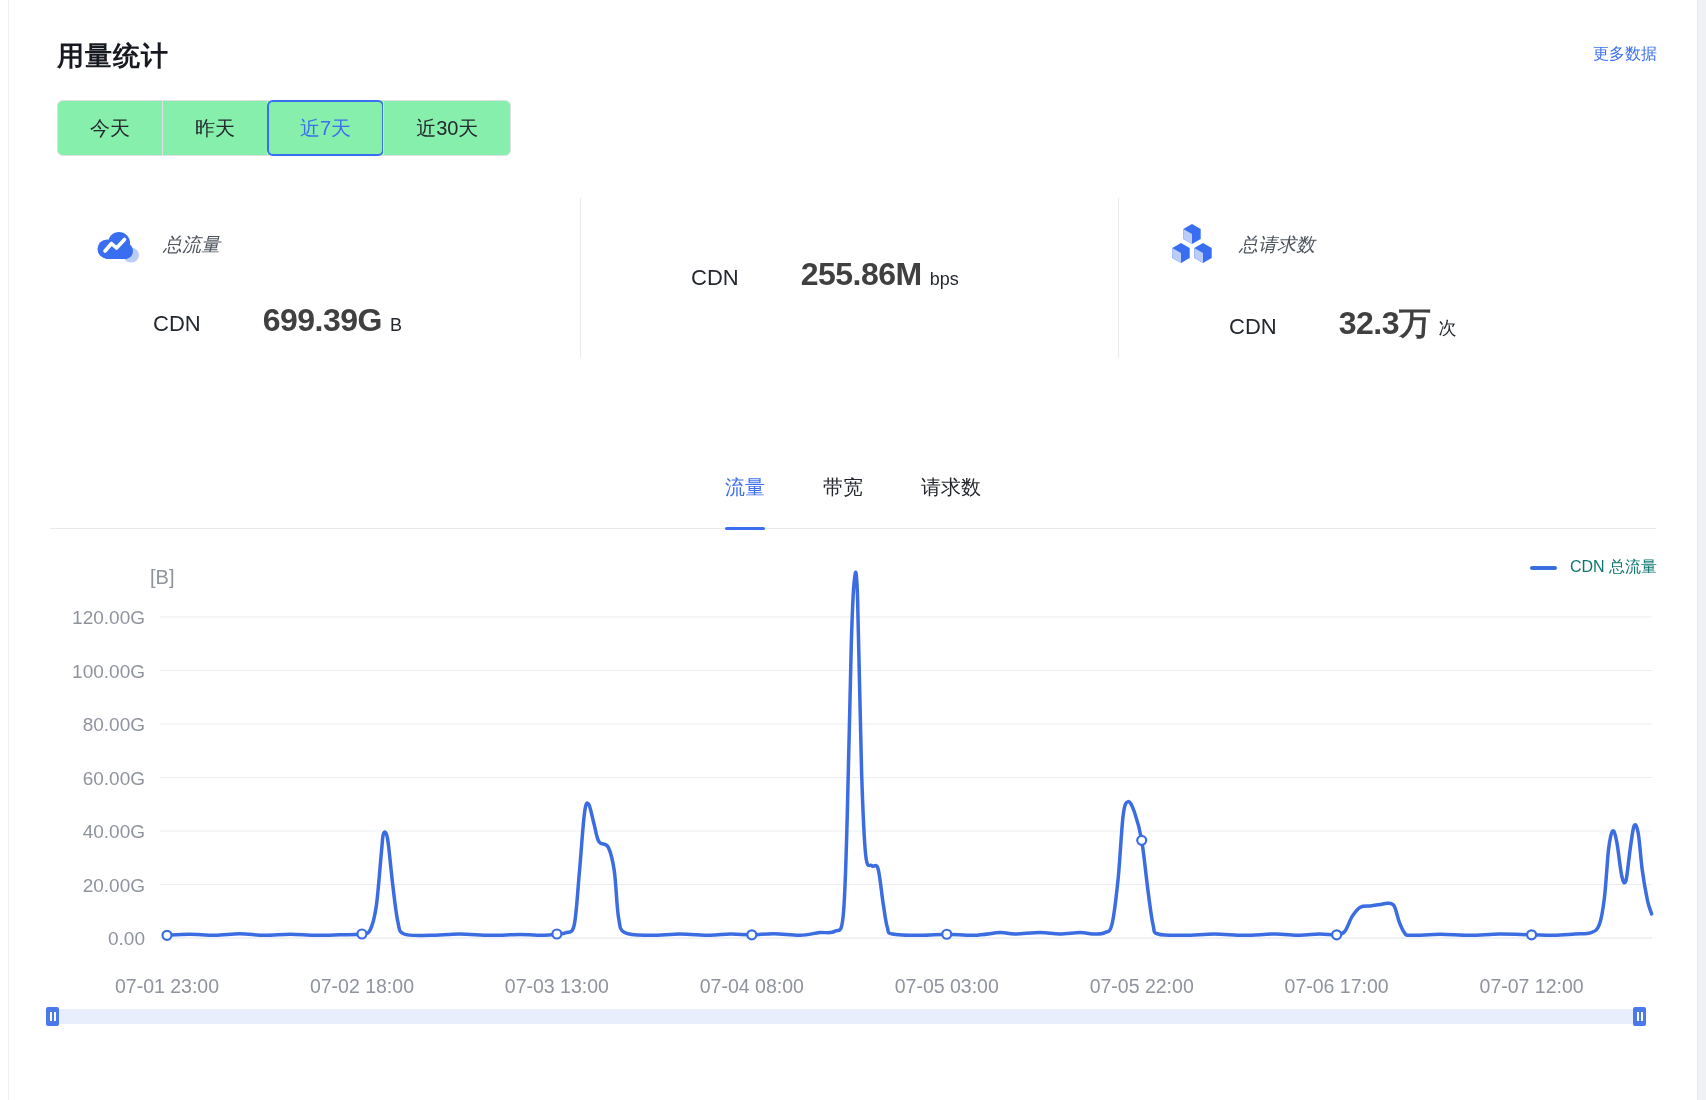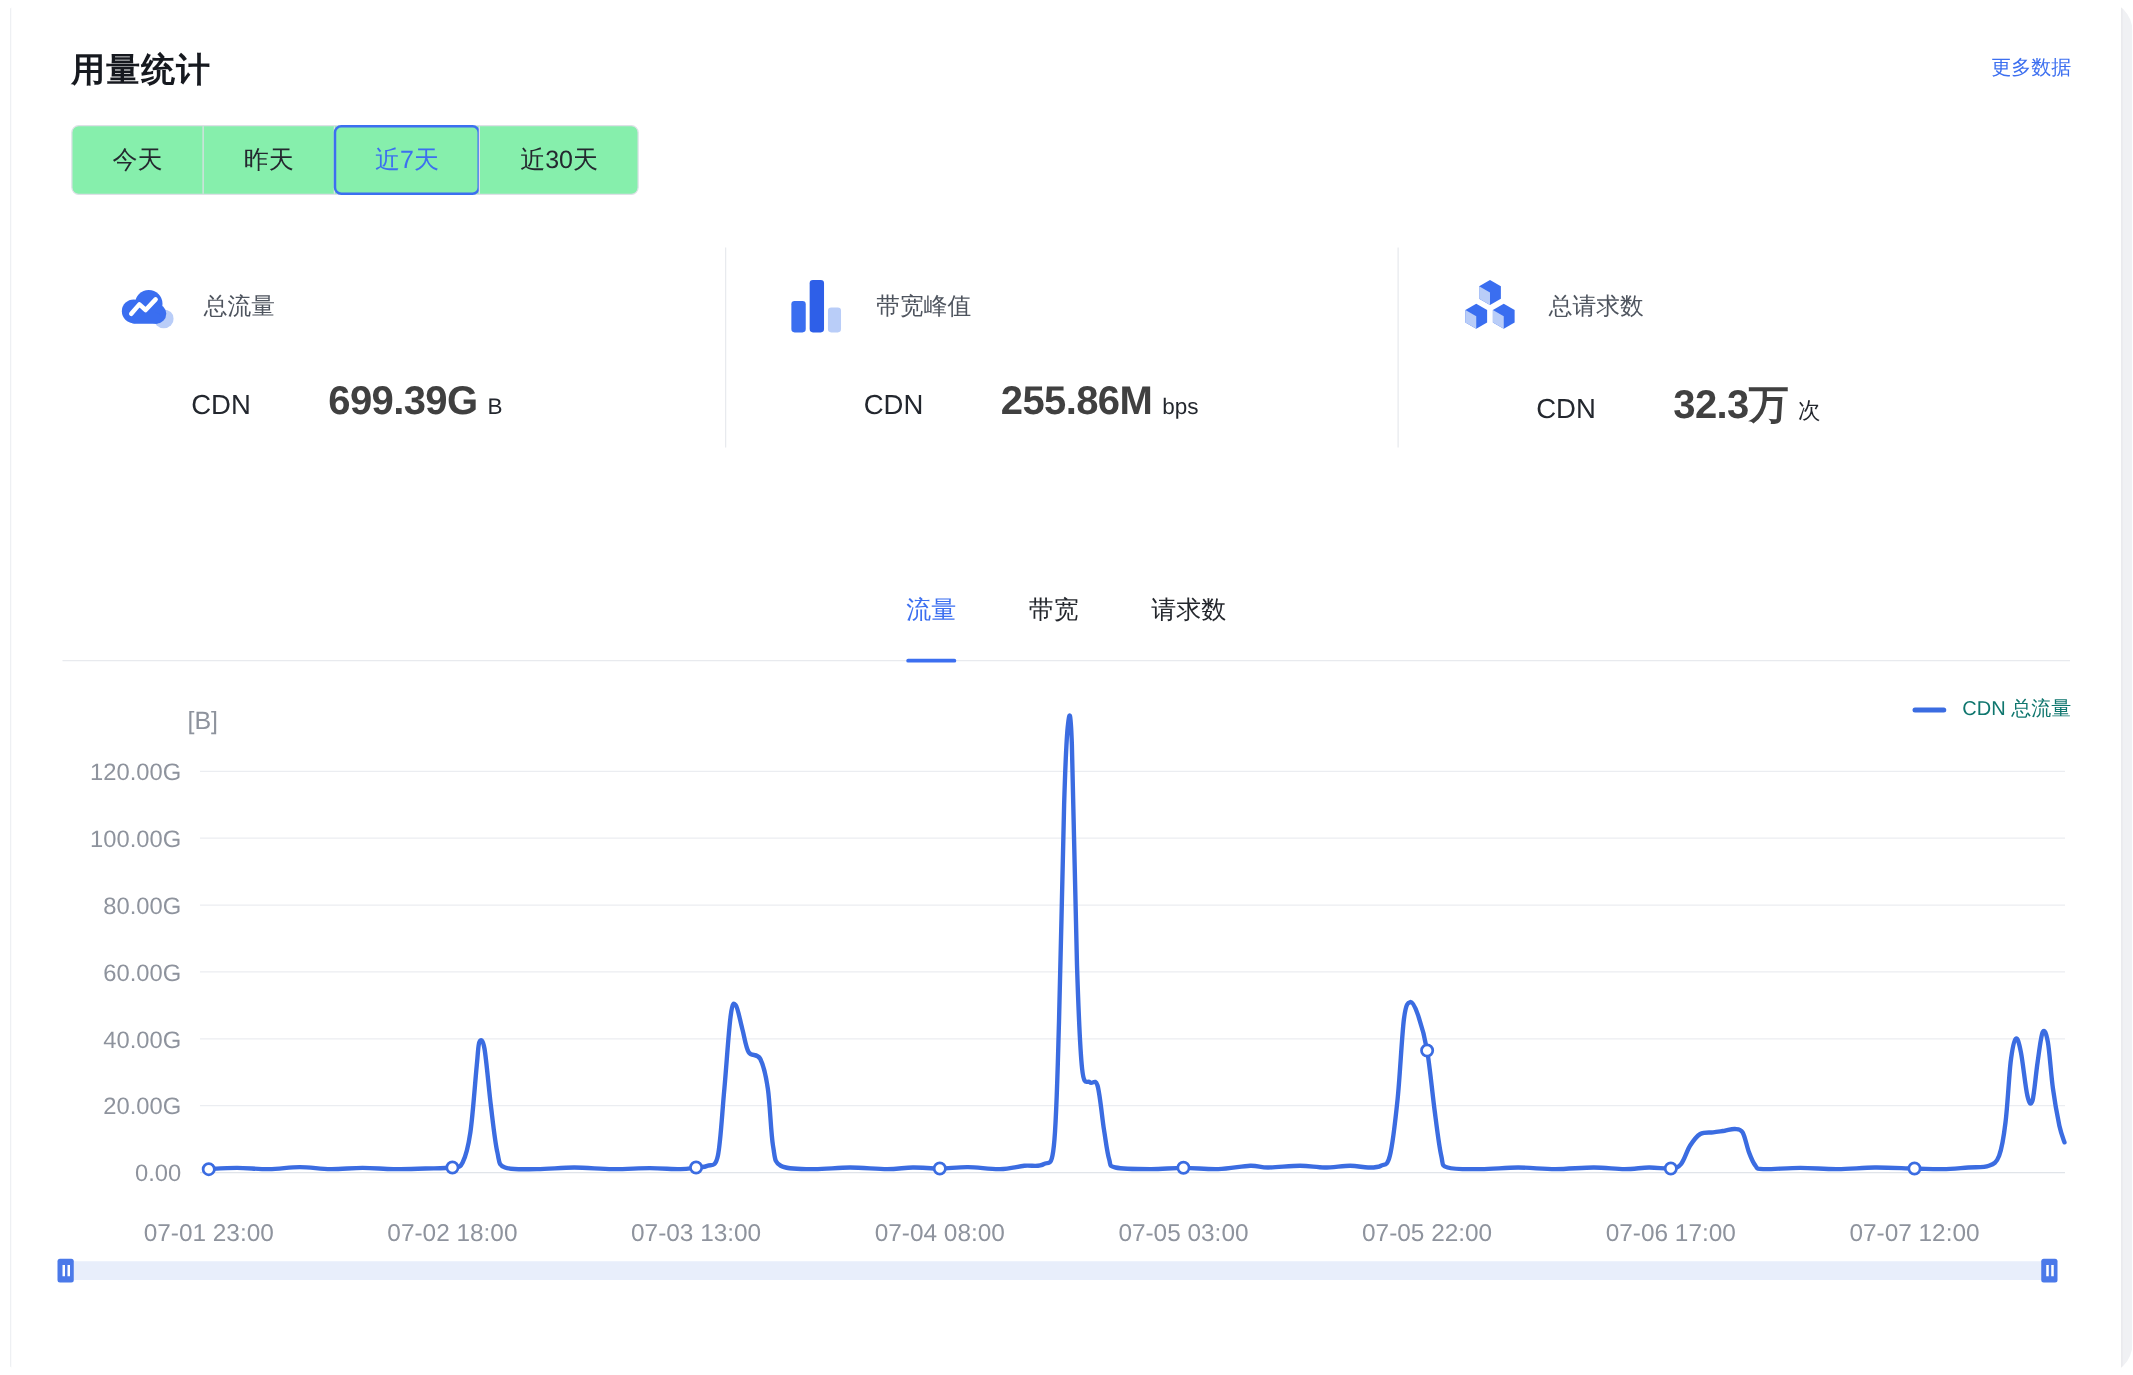--- a/index.html
+++ b/index.html
@@ -1,34 +1,34 @@
 <!DOCTYPE html>
 <html><head>
 <meta charset="utf-8">
 <style>
   * { margin:0; padding:0; box-sizing:border-box; }
   html,body { background:#fff; }
   body { font-family:"Liberation Sans","DejaVu Sans",sans-serif; }
-  .page { position:relative; width:1706px; height:1100px; background:#ffffff; overflow:hidden;border-radius:25px; }
+  .page { position:relative; width:1706px; height:1100px; background:#ffffff; overflow:hidden; }
   .left-hairline { position:absolute; left:8px; top:0; width:1px; height:100%; background:#eef0f3; }
   .scrollbar { position:absolute; right:0; top:0; width:9px; height:100%; background:#f0f1f4; border-left:1px solid #e7e8eb; }
 
   .page-title { position:absolute; left:57px; top:38px; font-size:27px; font-weight:700; color:#16191f; letter-spacing:1px; }
   .more-link { position:absolute; right:49px; top:44px; font-size:16px; color:#3c6ff0; cursor:pointer; }
 
   .range-tabs { position:absolute; left:57px; top:100px; display:flex; border:1px solid #dde0e6; border-radius:6px; background:#86efac; }
   .range-tab { position:relative; padding:0 32px; height:54px; line-height:54px; font-size:20px; color:#24282f; cursor:pointer; white-space:nowrap; }
   .range-tab + .range-tab { border-left:1px solid #dde0e6; }
   .range-tab.active { color:#3c6ff0; }
   .range-tab.active::after { content:""; position:absolute; inset:-1px; border:2px solid #3c6ff0; border-radius:6px; pointer-events:none; }
 
   .stats { position:absolute; left:57px; right:50px; top:198px; height:160px; display:flex; }
   .stat-card { flex:1; padding-top:24px; padding-left:36px; }
   .stat-card + .stat-card { border-left:1px solid #e8eaee; padding-left:50px; }
-  .stat-head { display:flex; align-items:center; gap:24px; }
+  .stat-head { display:flex; align-items:center; gap:24px;font-style:italic; }
   .stat-icon { width:46px; height:46px; flex:0 0 auto; }
   .stat-label { font-size:19px; color:#4e545e; }
   .stat-value-row { display:flex; align-items:baseline; gap:62px; padding-left:60px; margin-top:34px; }
   .stat-product { font-size:22px; color:#23272e; font-weight:500; }
   .stat-value { font-size:32px; font-weight:700; color:#404040; letter-spacing:-0.5px; }
   .stat-unit { font-size:18px; color:#23272e; margin-left:8px; font-weight:500; }
 
   .chart-tabs { position:absolute; left:50px; right:50px; top:474px; display:flex; gap:58px; border-bottom:1px solid #e8eaee;justify-content:center; }
   .chart-tab { position:relative; font-size:20px; color:#24272d; padding-bottom:27px; cursor:pointer; }
   .chart-tab.active { color:#3c6ff0; }
@@ -80,28 +80,20 @@
         </svg>
         <span class="stat-label">总流量</span>
       </div>
       <div class="stat-value-row">
         <span class="stat-product">CDN</span>
         <span><span class="stat-value">699.39G</span><span class="stat-unit">B</span></span>
       </div>
     </div>
 
     <div class="stat-card">
-      <div class="stat-head">
-        <svg class="stat-icon" viewBox="0 0 44 44">
-          <rect x="2" y="18" width="11" height="24" rx="2.5" fill="#3a6ef0"></rect>
-          <rect x="16" y="2" width="11" height="40" rx="2.5" fill="#2e5fe8"></rect>
-          <rect x="30" y="23" width="10" height="19" rx="2.5" fill="#b9cdf8"></rect>
-        </svg>
-        <span class="stat-label">带宽峰值</span>
-      </div>
       <div class="stat-value-row">
         <span class="stat-product">CDN</span>
         <span><span class="stat-value">255.86M</span><span class="stat-unit">bps</span></span>
       </div>
     </div>
 
     <div class="stat-card">
       <div class="stat-head">
         <svg class="stat-icon" viewBox="0 0 46 44">
           <g>

